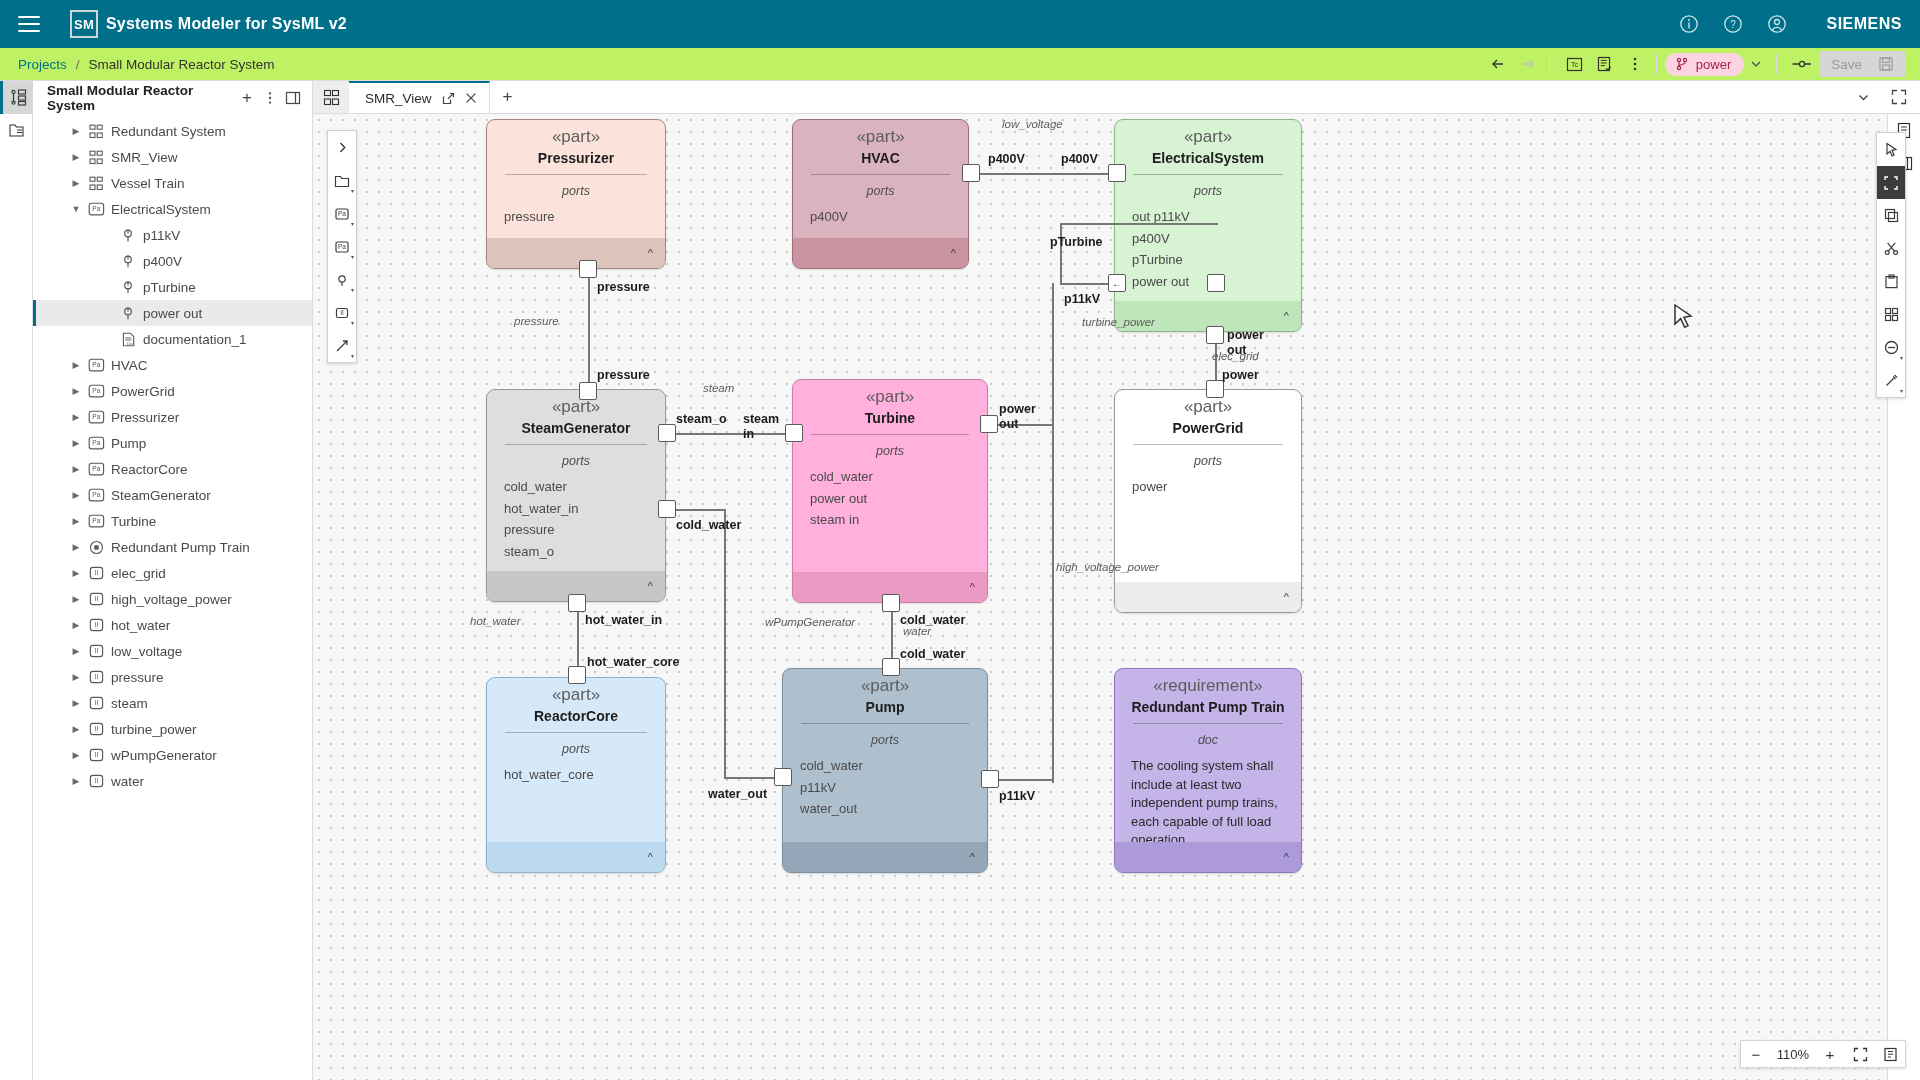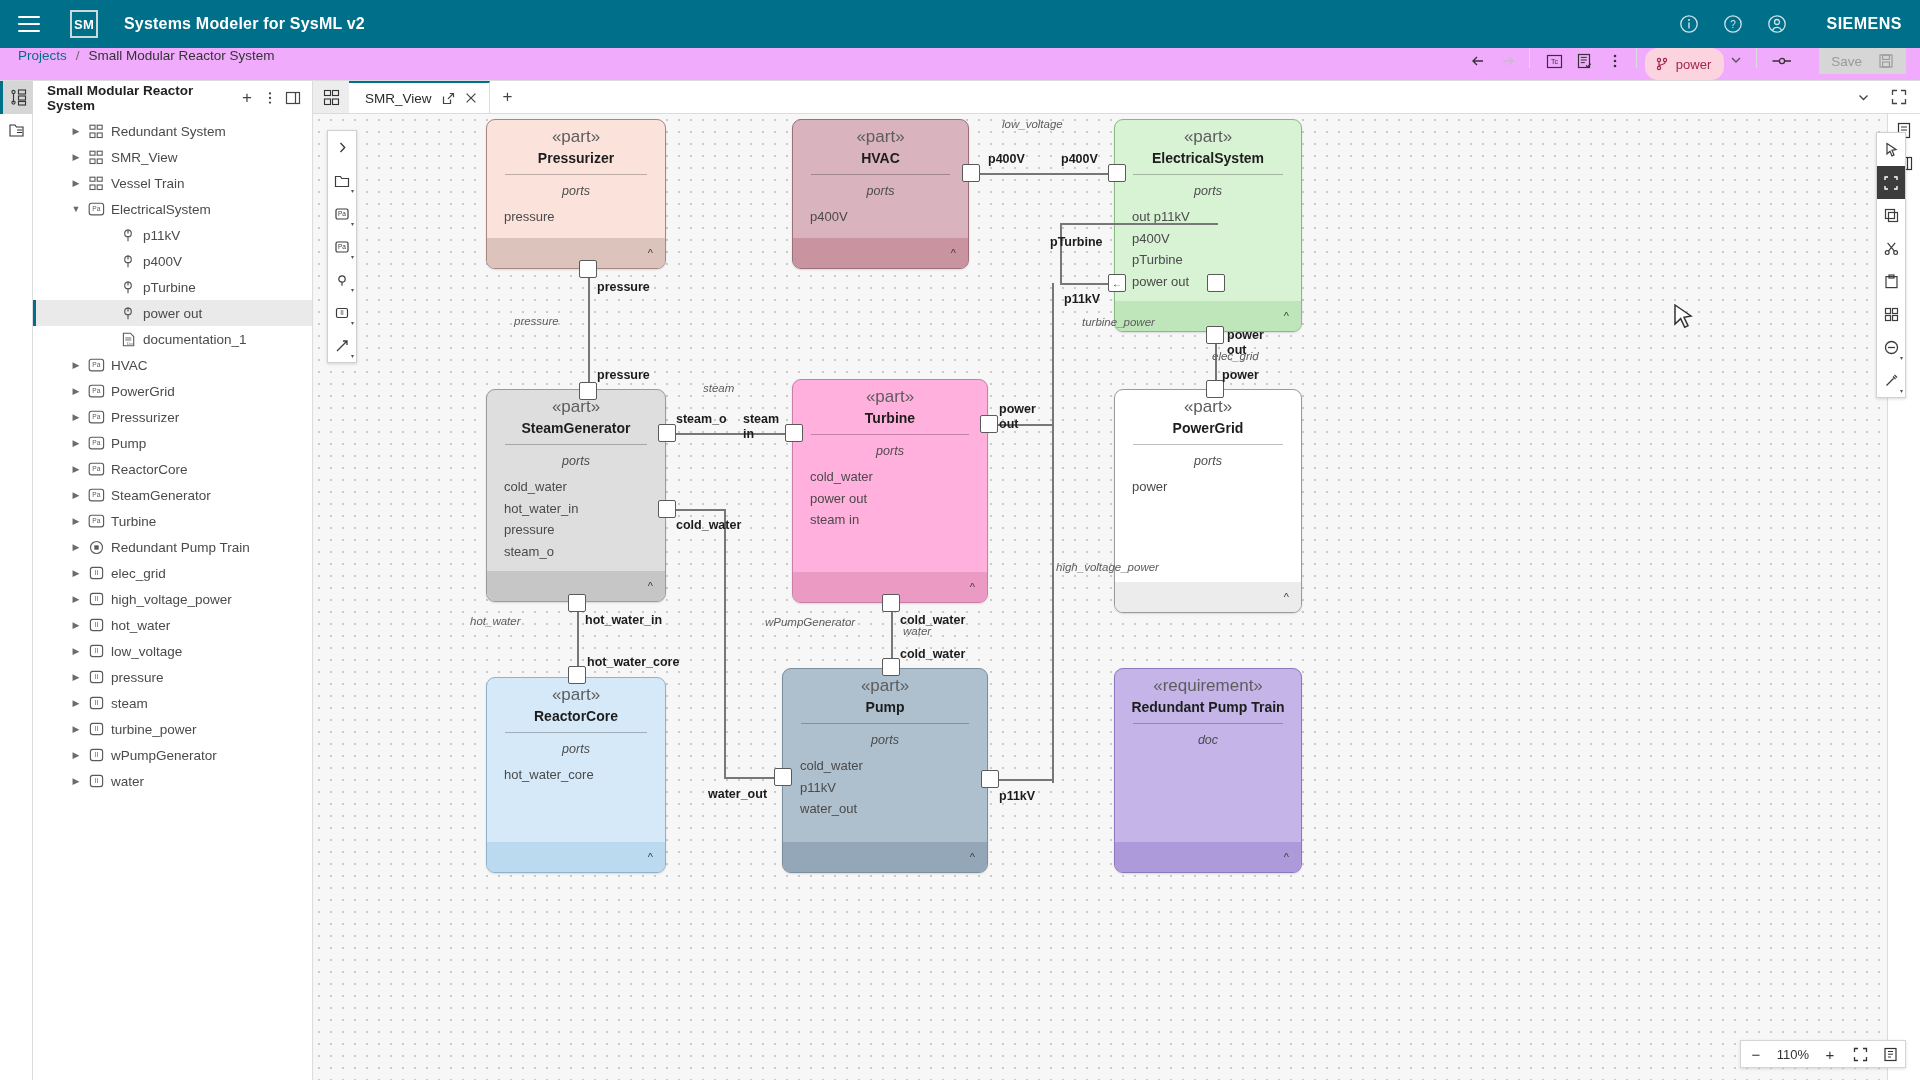--- a/index.html
+++ b/index.html
@@ -16,46 +16,46 @@
     height: 48px; background: #00708a; display:flex; align-items:center;
     padding: 0 18px; color:#fff;
   }
   .hamburger { width:22px; height:16px; display:flex; flex-direction:column; justify-content:space-between; cursor:pointer; }
   .hamburger i { display:block; height:2px; background:#fff; border-radius:1px; }
   .sm-logo {
     width:28px; height:28px; border:2px solid #cfd8da; margin-left:30px;
     display:flex; align-items:center; justify-content:center;
     font-size:13px; font-weight:bold; letter-spacing:.3px; color:#fff;
   }
-  .app-title { margin-left:26px; font-size:16px; font-weight:bold; letter-spacing:.2px;}
+  .app-title { margin-left:8px; font-size:16px; font-weight:bold; letter-spacing:.2px;}
   .topbar-spacer { flex:1; }
   .topicon { width:30px; height:30px; margin-left:14px; display:flex; align-items:center; justify-content:center; cursor:pointer;}
   .topicon svg { display:block; }
   .siemens { margin-left:34px; font-size:16px; font-weight:bold; letter-spacing:.5px; color:#fff; font-family:"Liberation Sans",sans-serif;}
 
   
   .crumbbar {
-    height:33px; background:#f0abfc; display:flex; 
+    height:33px; background:#bef264; display:flex; align-items:center;
     padding:0 14px 0 18px; border-bottom:1px solid #dcdcdc; font-size:13.5px;
   }
   .crumb-link { color:#00708a; cursor:pointer; }
   .crumb-sep { margin:0 9px; color:#6b6b6b; }
   .crumb-cur { color:#333; }
   .crumbbar-spacer { flex:1; }
   .cbtn { width:26px; height:26px; display:flex; align-items:center; justify-content:center; cursor:pointer; color:#333; margin-left:4px;}
   .cbtn.dis { color:#c0c0c0; }
   .vsep { width:1px; height:20px; background:#dcdcdc; margin:0 8px; }
   .branch-pill {
     display:flex; align-items:center; gap:7px; background:#fbd4e0; color:#a3254e;
     border-radius:13px; padding:4px 13px 4px 10px; font-size:13px; cursor:pointer;
   }
   .chev-btn { width:24px; height:24px; display:flex; align-items:center; justify-content:center; color:#555; cursor:pointer; }
   .save-btn {
     display:flex; align-items:center; gap:16px; background:#d6d6d6; color:#9a9a9a;
-    height:26px; padding:0 12px; font-size:13.5px; margin-left:24px; cursor:default;
+    height:26px; padding:0 12px; font-size:13.5px; margin-left:4px; cursor:default;
   }
 
   
   .wrap { display:flex; height:calc(1080px - 48px - 33px); }
 
   
   .rail { width:33px; background:#fff; border-right:1px solid #dcdcdc; padding-top:0; }
   .rail-btn { width:33px; height:33px; display:flex; align-items:center; justify-content:center; cursor:pointer; color:#333;}
   .rail-btn.active { background:#d6d6d6; border-left:3px solid #00708a; }
 
@@ -889,20 +889,21 @@
               <span class="caret">^</span>
             </div>
           </div>
           <div class="node" style="left: 801px; top: 554px; width: 188px; height: 205px; background: rgb(196, 180, 232); border-color: rgb(138, 121, 189);">
             <div class="nhead">
               <div class="stereo">«requirement»</div>
               <div class="ntitle">Redundant Pump Train</div>
             </div>
             <div class="hrule"></div>
             <div class="compart">doc</div>
+            <div class="doc">The cooling system shall include at least two independent pump trains, each capable of full load operation</div>
             <div class="nfoot" style="background:#ac9ada;">
               <span class="caret">^</span>
             </div>
           </div>
         </div>
 
       <div id="ports">
           <div class="port" style="left: 266px; top: 146px;"></div>
           <div class="port" style="left: 266px; top: 268px;"></div>
           <div class="port" style="left: 649px; top: 50px;"></div>

